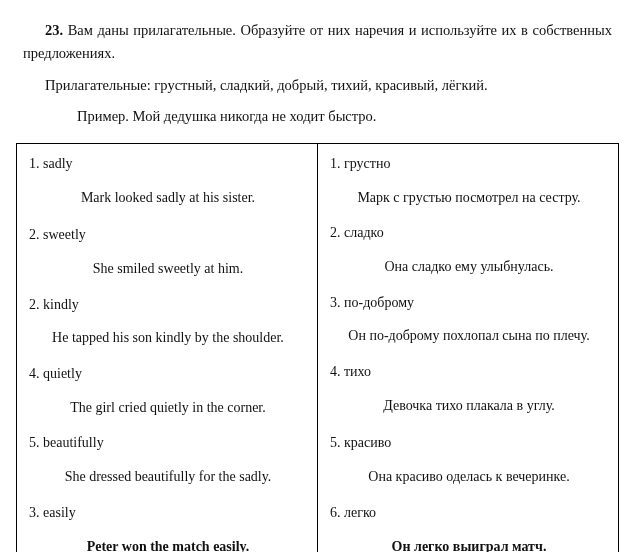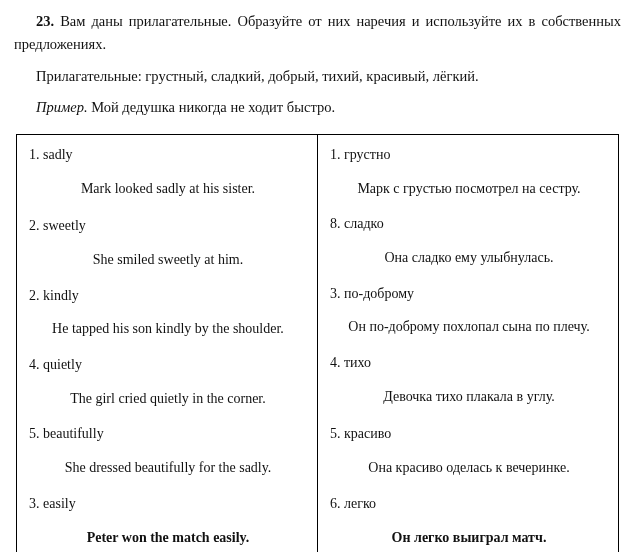--- a/index.html
+++ b/index.html
@@ -13,21 +13,21 @@
     font-family: "Liberation Serif", serif;
     color: #111111;
     position: relative;
     overflow: hidden;
   }
   .page {
     width: 635px;
     height: 552px;
     position: relative;
     box-sizing: border-box;
-    padding: 0;
+    padding: 9px;
   }
   .intro {
     padding: 10px 14px 0 14px;
   }
   .para {
     font-size: 14.5px;
     line-height: 1.62;
     text-align: justify;
     margin: 0 0 6px 0;
     color: #111;
@@ -40,21 +40,21 @@
   }
   .para.adjectives {
     text-indent: 22px;
     margin-top: 8px;
   }
   .para.example {
     text-indent: 22px;
     margin-top: 8px;
   }
   .example-label {
-    font-style: italic;
+    margin-left: 32px;
   }
   table.answers {
     border-collapse: collapse;
     width: 603px;
     margin: 14px auto 0 auto;
     table-layout: fixed;
   }
   table.answers td {
     border: 1px solid #000000;
     vertical-align: top;
@@ -134,21 +134,21 @@
           </div>
         </div>
       </td>
       <td class="col-right">
         <div class="cell-inner">
           <div class="entry">
             <span class="num-word">1. грустно</span>
             <span class="sentence">Марк с грустью посмотрел на сестру.</span>
           </div>
           <div class="entry">
-            <span class="num-word">8. сладко</span>
+            <span class="num-word">2. сладко</span>
             <span class="sentence">Она сладко ему улыбнулась.</span>
           </div>
           <div class="entry">
             <span class="num-word">3. по-доброму</span>
             <span class="sentence">Он по-доброму похлопал сына по плечу.</span>
           </div>
           <div class="entry">
             <span class="num-word">4. тихо</span>
             <span class="sentence">Девочка тихо плакала в углу.</span>
           </div>

